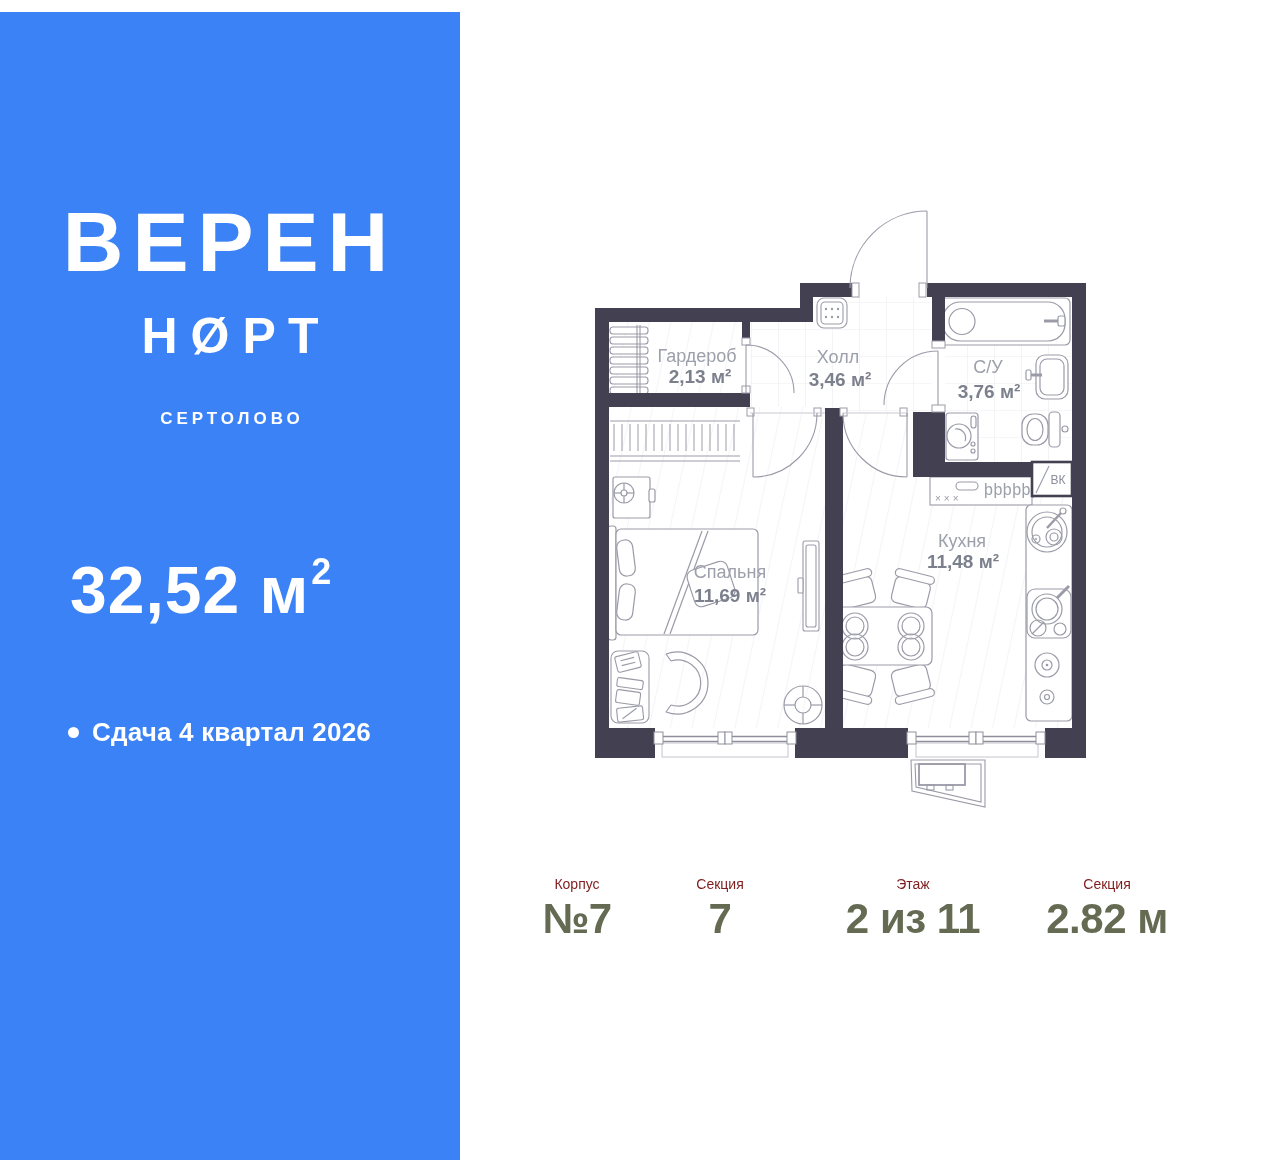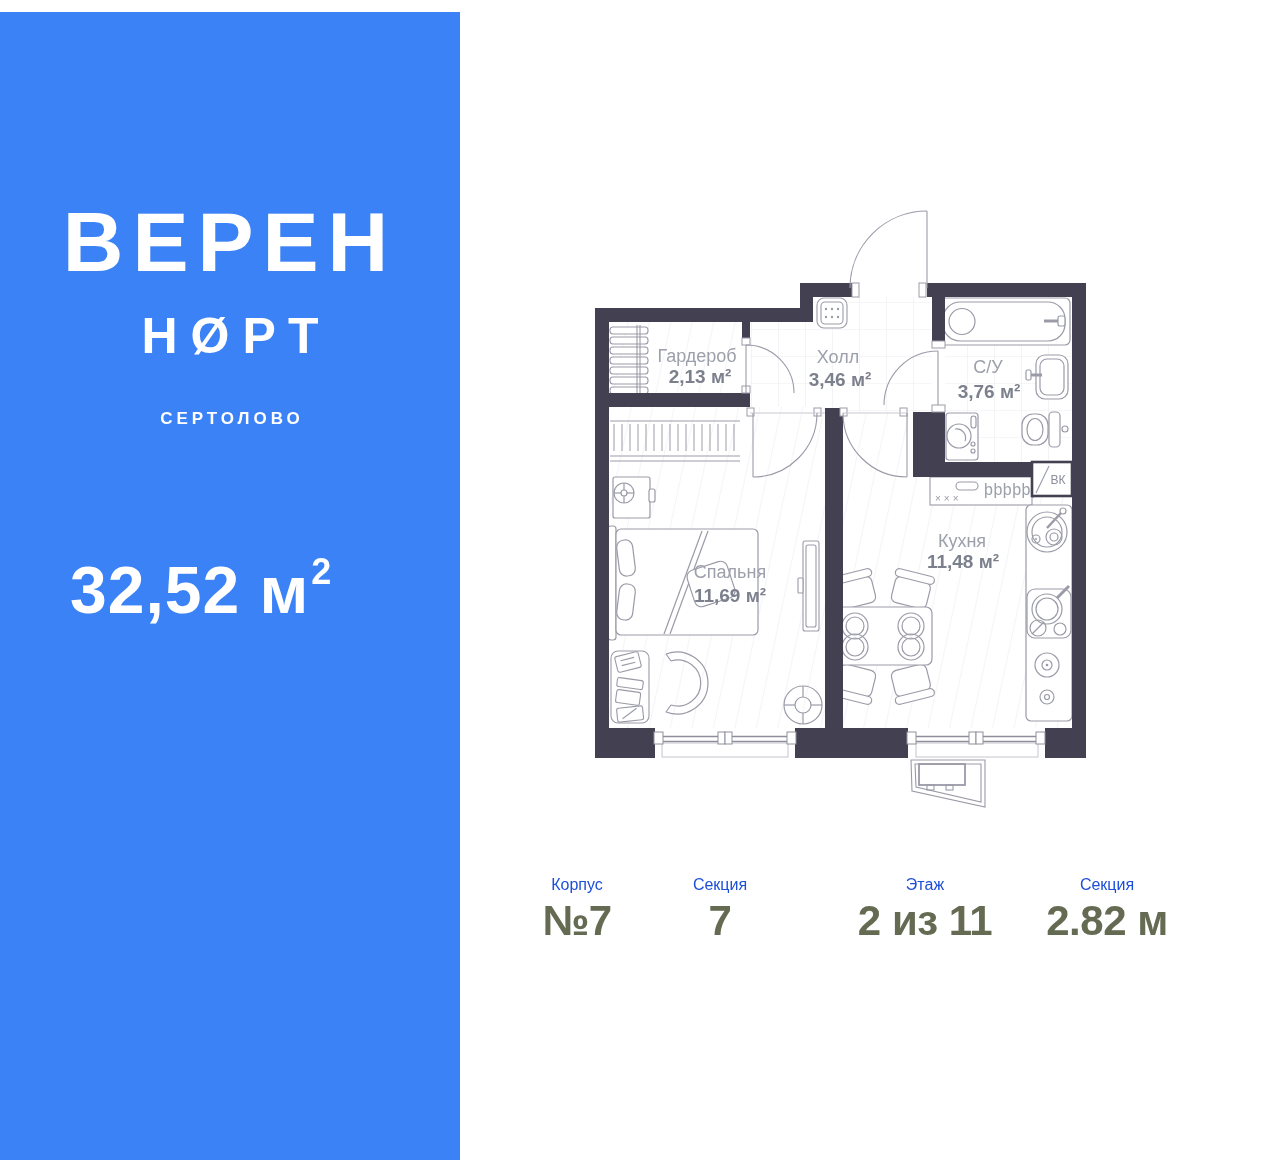--- a/index.html
+++ b/index.html
@@ -19,37 +19,41 @@
   .apt-area sup{font-size:36px;position:relative;top:-6px;left:2px;}
   .features{position:absolute;top:705px;left:68px;}
   .feature{display:flex;align-items:center;font-size:26px;font-weight:600;margin-bottom:19px;letter-spacing:0.2px;}
   .dot{width:11px;height:11px;border-radius:50%;background:#fff;margin-right:13px;flex:0 0 auto;}
 
   
   .plan-wrap{position:absolute;left:590px;top:195px;width:500px;height:620px;}
 
   
   .info-col{position:absolute;top:876px;transform:translateX(-50%);text-align:center;white-space:nowrap;}
-  .info-label{font-size:16px;color:#1d4ed8;margin-bottom:3px;}
+  .info-label{font-size:14px;color:#7f1d1d;margin-bottom:3px;}
   .info-value{font-size:42px;font-weight:700;color:#656b52;letter-spacing:-0.5px;}
-  .c1{left:577px;} .c2{left:720px;} .c3{left:913px;margin-left:12px;} .c4{left:1107px;}
+  .c1{left:577px;} .c2{left:720px;} .c3{left:913px;} .c4{left:1107px;}
 
   svg text{font-family:"Liberation Sans", sans-serif;}
   .room-name{font-size:18px;fill:#9ca0ab;}
   .room-area{font-size:19px;fill:#7c808c;font-weight:600;}
 </style>
 </head>
 <body>
 
 <aside class="sidebar">
   <div class="brand-main">ВЕРЕН</div>
   <div class="brand-sub">НØРТ</div>
   <div class="brand-city">СЕРТОЛОВО</div>
   <div class="apt-area"><span>32,52 м</span><sup>2</sup></div>
   <div class="features">
+    <div class="feature">
+      <span class="dot"></span>
+      <span>Сдача 4 квартал 2026</span>
+    </div>
   </div>
 </aside>
 
 <div class="plan-wrap">
 <svg width="500" height="620" viewBox="0 0 500 620">
   <defs>
     <pattern id="planks" width="21" height="21" patternUnits="userSpaceOnUse" patternTransform="rotate(12)">
       <line x1="0" y1="0" x2="0" y2="21" stroke="#ededf2" stroke-width="1.2"></line>
     </pattern>
     <pattern id="tiles" width="27" height="27" patternUnits="userSpaceOnUse">

